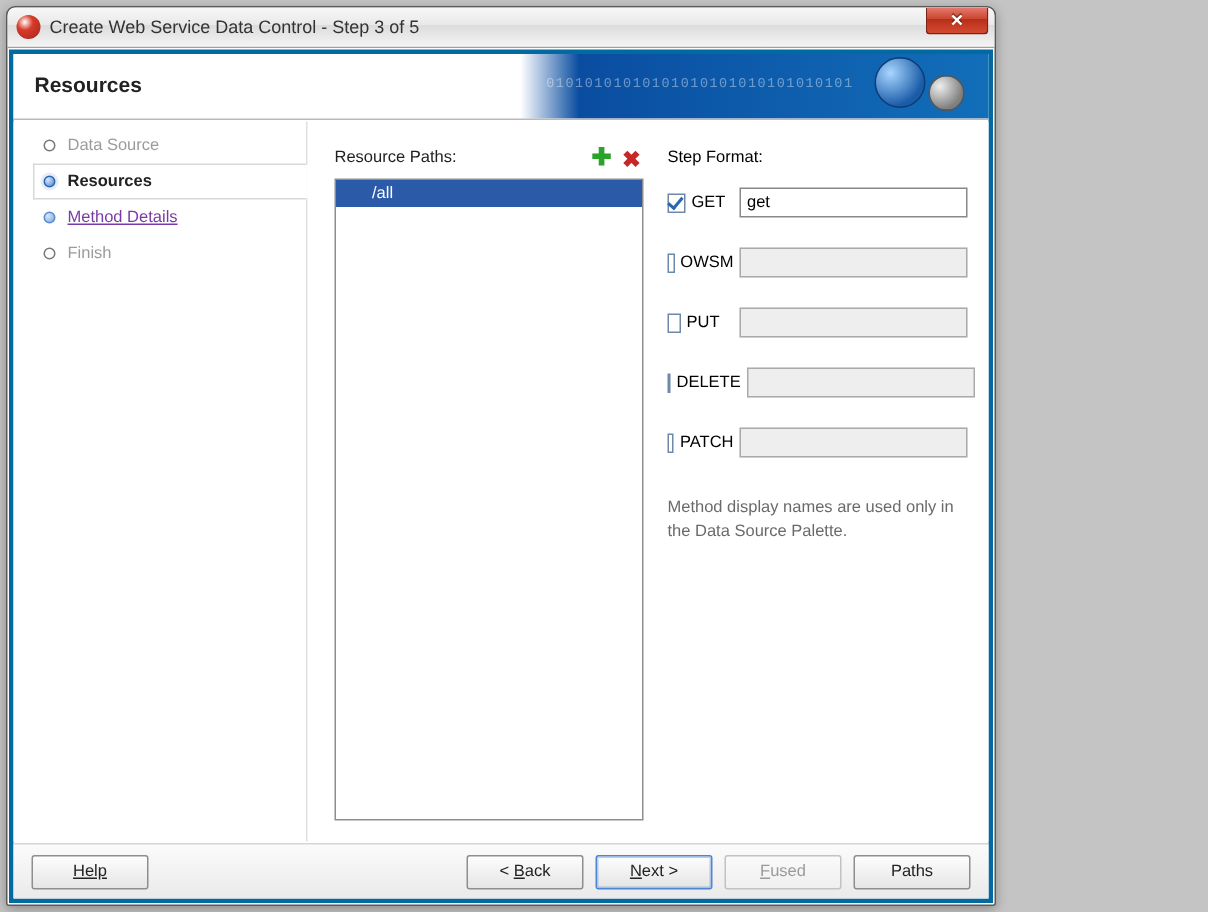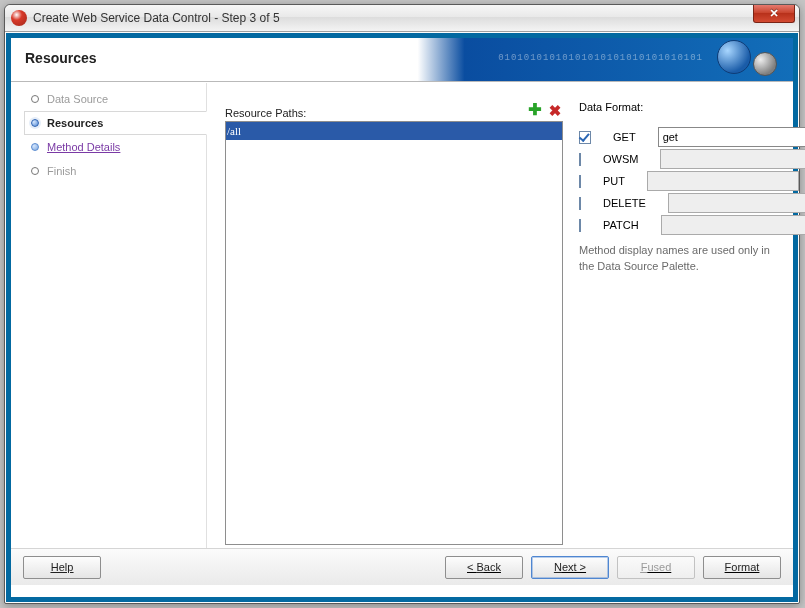--- a/index.html
+++ b/index.html
@@ -1,24 +1,24 @@
 <!DOCTYPE html>
 <html><head>
 <meta charset="utf-8">
 <style>
   * { box-sizing: border-box; margin: 0; padding: 0; font-family: Tahoma, "Segoe UI", sans-serif; font-size: 11px; }
   body { background: #c4c4c4; width: 805px; height: 608px; overflow: hidden; }
 
-  .window { position: absolute; left: 4px; top: 4px; width: 796px; height: 600px; background: #fdfdfd; border: 1px solid #5a5a5a; border-radius: 6px 6px 2px 2px; box-shadow: 0 2px 8px rgba(0,0,0,0.3); }
+  .window { position: absolute; left: 4px; top: 4px; width: 660px; height: 600px; background: #fdfdfd; border: 1px solid #5a5a5a; border-radius: 6px 6px 2px 2px; box-shadow: 0 2px 8px rgba(0,0,0,0.3); }
   .titlebar { height: 27px; background: linear-gradient(#f7f7f7 0%, #e9e9e9 45%, #dcdcdc 46%, #f4f4f4 100%); border-bottom: 1px solid #a0a0a0; border-radius: 6px 6px 0 0; display: flex; align-items: center; padding: 0 6px; position: relative; }
   .app-icon { width: 16px; height: 16px; border-radius: 50%; background: radial-gradient(circle at 35% 30%, #fff 0%, #d83a2a 35%, #a0271a 100%); margin-right: 6px; }
   .titletext { color: #333; font-size: 12px; }
   .close-btn { position: absolute; right: 4px; top: 0px; width: 42px; height: 18px; background: linear-gradient(#e67a6f 0%, #c9452e 45%, #b62f19 46%, #d34a32 100%); border: 1px solid #7a2416; border-top: none; border-radius: 0 0 3px 3px; display:flex; align-items:center; justify-content:center; color:#fff; font-weight:bold; font-size:11px; text-shadow: 0 -1px 0 rgba(0,0,0,0.4); }
 
-  .inner { position: absolute; top: 28px; left: 1px; right: 1px; bottom: 1px; background: #fff; border: 5px solid #0369a1; }
+  .inner { position: absolute; top: 28px; left: 1px; right: 1px; bottom: 1px; background: #fff; border: 3px solid #0369a1; }
 
   .banner { height: 44px; background: linear-gradient(90deg, #ffffff 0%, #ffffff 52%, #0a4da0 58%, #126eb9 100%); border-bottom: 1px solid #b9b9b9; position: relative; }
   .banner-title { position: absolute; left: 14px; top: 12px; font-size: 14px; font-weight: bold; color: #222; }
   .banner-numbers { position: absolute; right: 90px; top: 15px; color: rgba(255,255,255,0.4); font-family: Liberation Mono, monospace; font-size: 9px; letter-spacing: 1px; white-space: nowrap; }
   .banner-globe { position: absolute; right: 42px; top: 2px; width: 34px; height: 34px; border-radius: 50%; background: radial-gradient(circle at 30% 30%, #a8d6ff, #1a5ca8 70%); border: 1px solid #0e3c77; }
   .banner-gear { position: absolute; right: 16px; top: 14px; width: 24px; height: 24px; border-radius: 50%; background: radial-gradient(circle at 30% 30%, #eee, #7f7f7f 70%); border: 1px solid #555; }
 
   .body { position: absolute; top: 45px; left: 0; right: 0; bottom: 38px; display: flex; background: #ffffff; }
 
   .stepper { width: 196px; padding: 4px 8px 8px 20px; border-right: 1px solid #e0e0e0; }
@@ -26,44 +26,44 @@
   .step .bullet { width:8px; height:8px; border-radius:50%; border:1px solid #777; background:#fff; flex:0 0 auto; }
   .step.done .bullet { border-color:#5a8bd0; background: radial-gradient(circle at 30% 30%, #d5e7ff, #7fa8de); }
   .step.active .bullet { border-color:#2f63b3; background: radial-gradient(circle at 30% 30%, #d5e7ff, #4f86d1); box-shadow:0 0 0 2px rgba(79,134,209,.15); }
   .step .lab { text-decoration: underline; color: #7a3aa5; }
   .step.disabled .lab { color:#9b9b9b; text-decoration: none; }
   .step.active { background:#ffffff; border:1px solid #d8d8d8; border-right-color:#fff; margin-right:-9px; padding-left:6px; margin-left:-7px; }
   .step.active .lab { font-weight: bold; color:#222; text-decoration: none; }
 
   .main { flex:1; padding: 18px 14px 14px 18px; display:flex; gap: 16px; }
   .paths-col { flex:1; display:flex; flex-direction:column; }
-  .paths-header { display:flex; align-items:flex-end; justify-content:space-between; height:18px; margin-bottom:2px; }
+  .paths-header { display:flex; align-items:flex-start; justify-content:space-between; height:18px; margin-bottom:2px; }
   .paths-header .txt { color:#222; }
   .paths-header .icons { display:flex; gap:4px; }
   .icon-plus { width:16px;height:16px; color:#29a329; font-weight:bold; font-size:16px; line-height:14px; text-align:center; display:block; }
   .icon-del { width:16px;height:16px; color:#c62828; font-weight:bold; font-size:15px; line-height:15px; text-align:center; display:block; }
   .paths-box { flex:1; border:1px solid #8e8e8e; background:#fff; overflow:auto; }
-  .path-item { height:18px; line-height:18px; padding-left:1px; background:#2a5aa8; color:#fff;font-family:Liberation Serif, serif; }
+  .path-item { height:18px; line-height:18px; padding-left:24px; background:#2a5aa8; color:#fff; }
 
   .right-col { width: 200px; display:flex; flex-direction:column; padding-top: 0; }
   .df-row { display:flex; align-items:center; gap:6px; margin-bottom: 14px; }
   .df-label { white-space:nowrap; }
   .select { flex:1; height:20px; border:1px solid #7a7a7a; background:linear-gradient(#fff,#efefef); display:flex; align-items:center; justify-content:space-between; padding:0 3px 0 6px; }
   .select .arrow { width:0;height:0;border-left:4px solid transparent;border-right:4px solid transparent;border-top:5px solid #333; }
 
   .mdn-label { text-align:right; margin-bottom:8px; }
-  .method-row { display:flex; align-items:center; gap:22px; margin-bottom:2px; }
+  .method-row { display:flex; align-items:center; gap:4px; margin-bottom:20px; }
   .chk { width:13px; height:13px; border:1px solid #6d88a8; background:#fff; display:inline-flex; align-items:center; justify-content:center; }
   .chk.checked::after { content:""; width:8px; height:4px; border-left:2px solid #2a66b4; border-bottom:2px solid #2a66b4; transform: rotate(-50deg) translate(0,-1px); }
   .method-name { width:52px; white-space:nowrap; }
   .method-input { flex:1; height:20px; border:1px solid #888; padding:0 4px; background:#fff; }
   .method-input.disabled { background:#eee; border-color:#aaa; color:#888; }
   .hint { color:#6a6a6a; margin-top:6px; line-height:1.45; }
 
-  .footer { position:absolute; left:0; right:0; bottom:12px; height:37px; border-top:1px solid #d5d5d5; background:linear-gradient(#fbfbfb,#eaeaea); display:flex; align-items:center; padding:0 12px; gap:8px;text-decoration:underline; }
+  .footer { position:absolute; left:0; right:0; bottom:0; height:37px; border-top:1px solid #d5d5d5; background:linear-gradient(#fbfbfb,#eaeaea); display:flex; align-items:center; padding:0 12px; gap:8px; }
   .footer .spacer { flex:1; }
   .btn { min-width:78px; height:23px; border:1px solid #8e8e8e; background:linear-gradient(#fdfdfd,#e5e5e5); border-radius:2px; display:flex; align-items:center; justify-content:center; color:#222; cursor:pointer; }
   .btn .u { text-decoration: underline; }
   .btn.default { border-color:#4f86d1; box-shadow: 0 0 0 1px rgba(79,134,209,.4) inset; }
   .btn.disabled { color:#9a9a9a; border-color:#c2c2c2; background:linear-gradient(#fafafa,#efefef); cursor:default; }
 </style>
 </head>
 <body>
 
 <div class="window">
@@ -112,21 +112,21 @@
               <span class="icon-del">✖</span>
             </span>
           </div>
           <div class="paths-box">
             <div class="path-item">/all</div>
           </div>
         </div>
 
         <div class="right-col">
           <div class="df-row">
-            <span class="df-label">Data Format:</span>
+            <span class="df-label">Step Format:</span>
           </div>
 
 
           <div class="method-row">
             <span class="chk checked"></span>
             <span class="method-name">GET</span>
             <input class="method-input" value="get" style="">
           </div>
           <div class="method-row">
             <span class="chk"></span>
@@ -162,17 +162,17 @@
       <div class="btn">
         <span><span>&lt; </span><span class="u">B</span><span>ack</span></span>
       </div>
       <div class="btn default">
         <span><span class="u">N</span><span>ext &gt;</span></span>
       </div>
       <div class="btn disabled">
         <span><span class="u">F</span><span>used</span></span>
       </div>
       <div class="btn">
-        <span>Format</span>
+        <span>Paths</span>
       </div>
     </div>
   </div>
 </div>
 
 </body></html>

